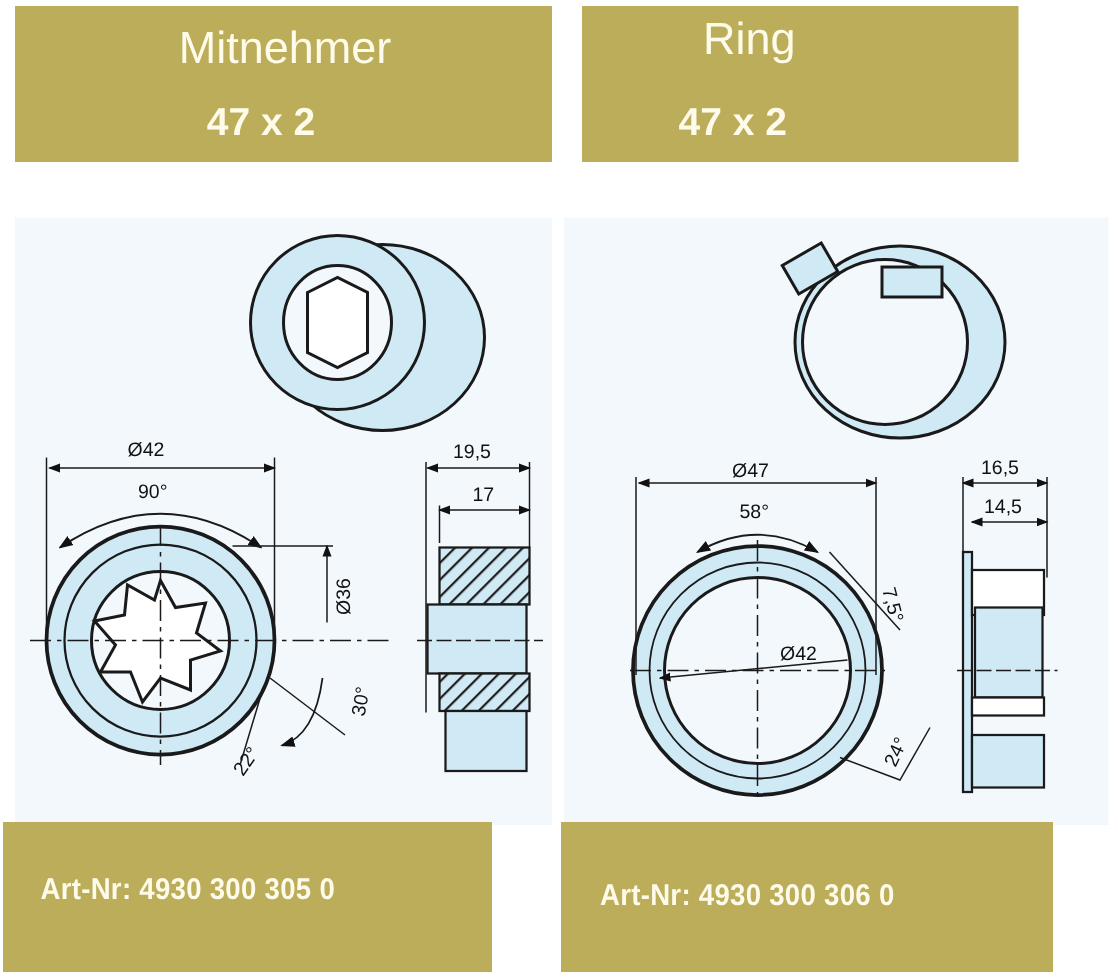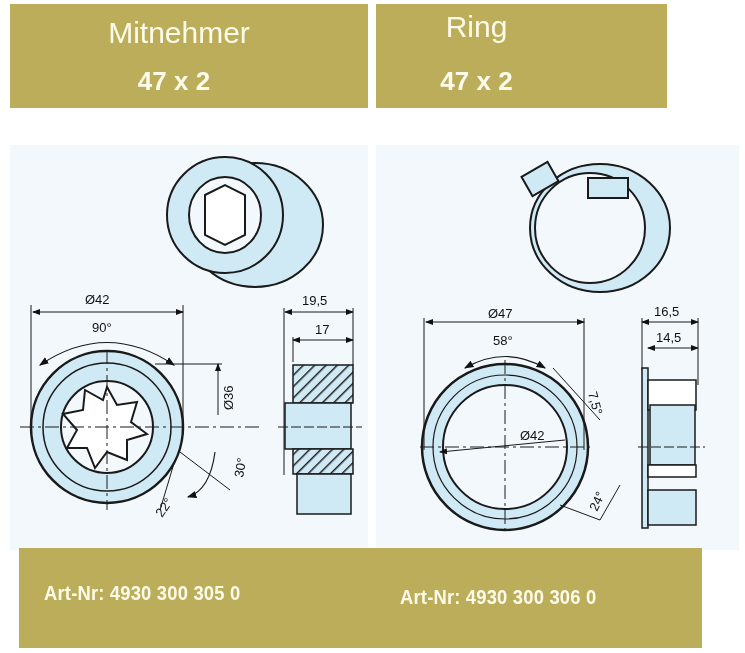--- a/index.html
+++ b/index.html
@@ -1,33 +1,33 @@
 <!DOCTYPE html>
 <html><head>
 <meta charset="utf-8">
 <style>
   html,body{margin:0;padding:0;background:#fff;}
   body{width:745px;height:653px;position:relative;overflow:hidden;font-family:"Liberation Sans",sans-serif;}
   .hdr{position:absolute;top:4px;height:104px;background:#bcad5a;color:#fffbea;text-align:center;}
-  .hdr .t1{position:absolute;top:12px;width:100%;font-size:30px;}
+  .hdr .t1{position:absolute;top:12px;width:100%;font-size:30px;padding-left:11px;}
   .hdr .t2{position:absolute;top:62px;width:100%;font-size:26px;font-weight:bold;}
   .panel{position:absolute;top:145px;height:405px;background:#f3f8fd;}
   .ftr{position:absolute;top:548px;height:100px;background:#bcad5a;color:#fffbea;}
   .ftr span{position:absolute;top:34px;font-family:"Liberation Sans Narrow","Liberation Sans",sans-serif;font-size:20px;font-weight:bold;letter-spacing:0.2px;transform:scaleX(0.92);transform-origin:left;}
   svg{position:absolute;left:0;top:0;}
   svg text{font-family:"Liberation Sans",sans-serif;font-size:13px;fill:#111;}
 </style>
 </head>
 <body>
 
 <div class="hdr" style="left:10px;width:358px;">
   <div class="t1" style="left:-10px;">Mitnehmer</div>
   <div class="t2" style="left:-15px;">47 x 2</div>
 </div>
-<div class="hdr" style="left:376px;width:291px;">
+<div class="hdr" style="left:388px;width:291px;">
   <div class="t1" style="left:-45px;top:6px;">Ring</div>
   <div class="t2" style="left:-45px;">47 x 2</div>
 </div>
 
 <div class="panel" style="left:10px;width:358px;"></div>
 <div class="panel" style="left:376px;width:363px;"></div>
 
 <svg width="745" height="653">
   <defs>
     <pattern id="hatch" width="8" height="8" patternUnits="userSpaceOnUse" patternTransform="rotate(45)">
@@ -123,18 +123,18 @@
     <rect x="648" y="380" width="48" height="30" fill="#fff"></rect>
     <rect x="650" y="405" width="45" height="60" fill="#cfe9f5"></rect>
     <rect x="648" y="465" width="48" height="12" fill="#fff"></rect>
     <rect x="648" y="490" width="48" height="35" fill="#cfe9f5"></rect>
     <line x1="638" y1="447" x2="705" y2="447" stroke-dasharray="10,3" stroke-width="1"></line>
   </g>
   <text x="654" y="316">16,5</text>
   <text x="656" y="342">14,5</text>
 </svg>
 
-<div class="ftr" style="left:19px;width:326px;padding-left:40px;">
+<div class="ftr" style="left:2px;width:326px;">
   <span style="left:25px;">Art-Nr: 4930 300 305 0</span>
 </div>
 <div class="ftr" style="left:374px;width:328px;">
   <span style="left:26px;top:38px;">Art-Nr: 4930 300 306 0</span>
 </div>
 
 </body></html>

